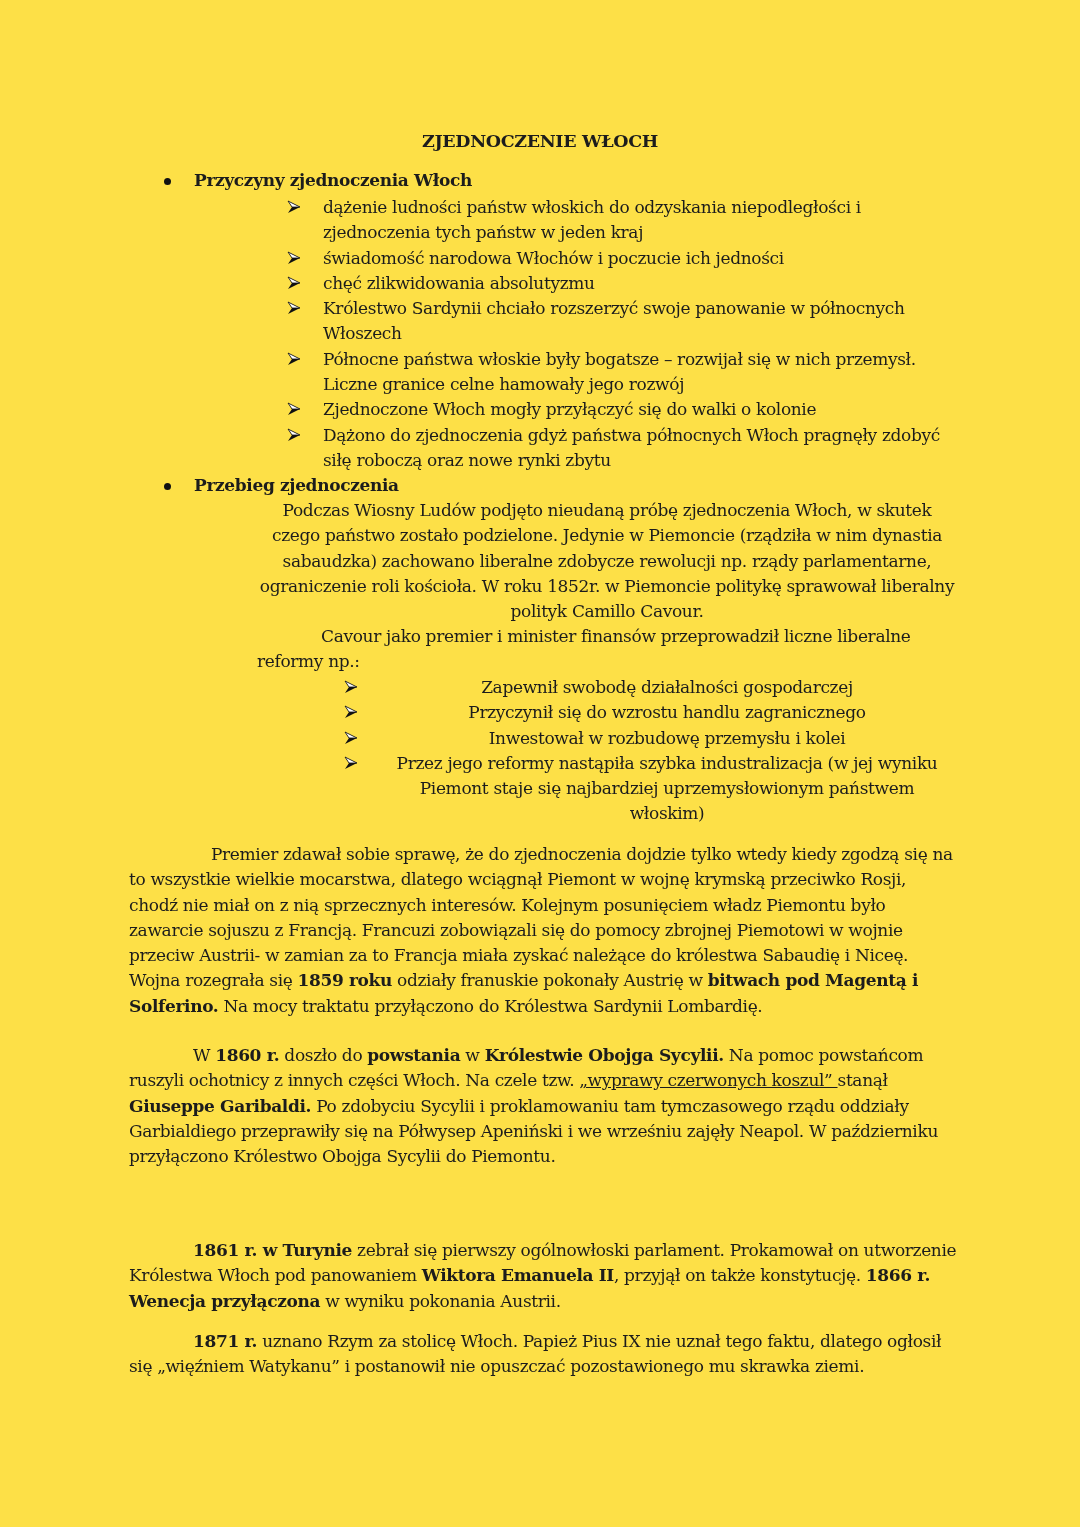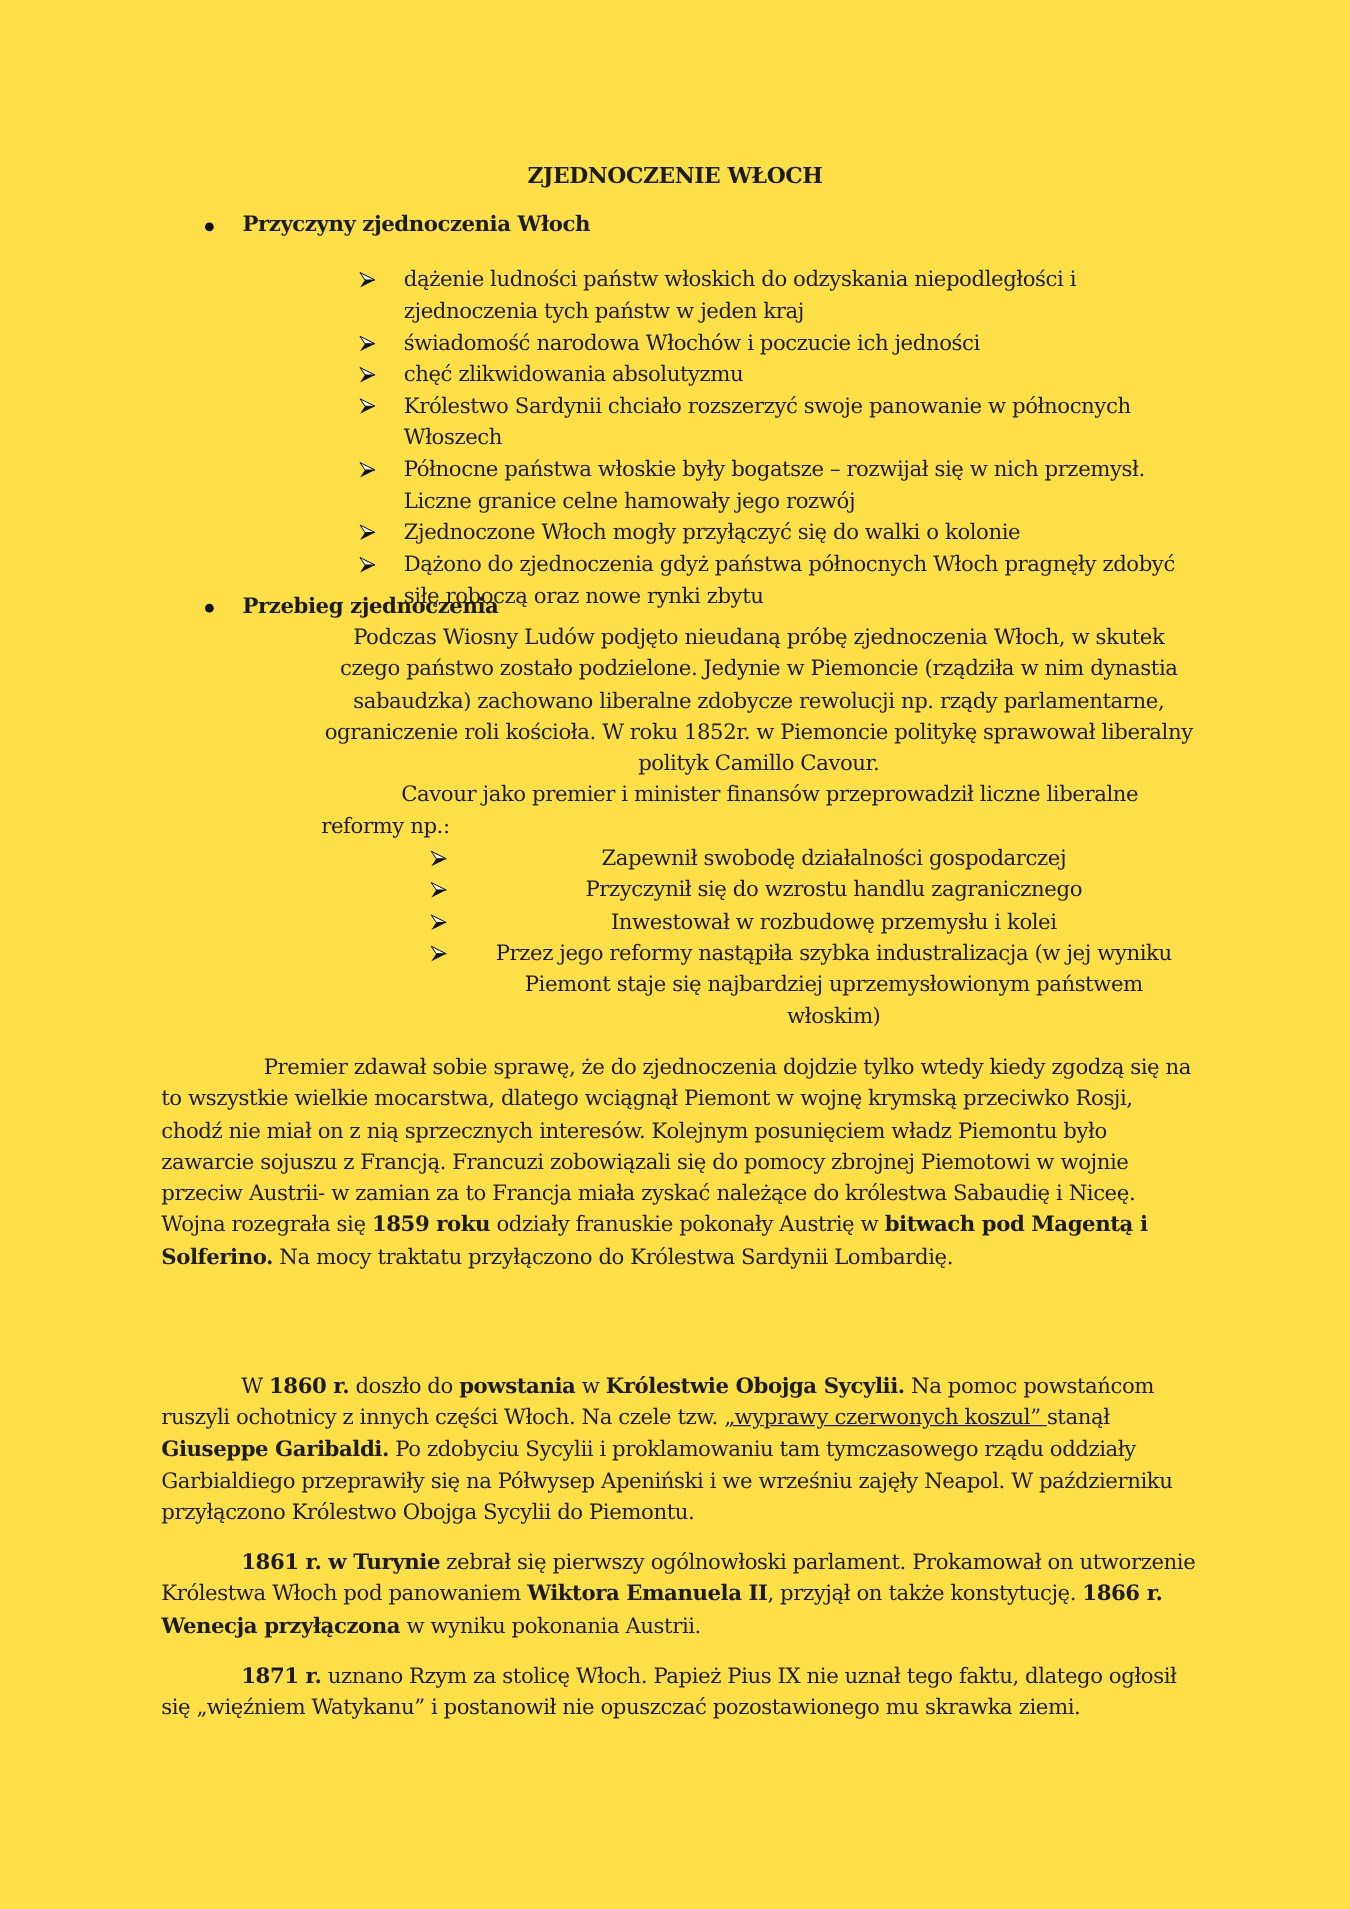--- a/index.html
+++ b/index.html
@@ -74,21 +74,21 @@
 </head>
 <body>
 
 <div class="page doc-text">
 
   <div class="title">ZJEDNOCZENIE WŁOCH</div>
 
   <div class="dot" style="left:164px; top:178px;"></div>
   <div class="section-head" style="left:194px; top:168px;">Przyczyny zjednoczenia Włoch</div>
 
-  <ul class="arrow-list" style="left:287px; top:212px; width:660px;">
+  <ul class="arrow-list" style="left:287px; top:195px; width:660px;">
     <li>
       <svg class="arrow-icon" viewBox="0 0 14 14">
           <path d="M1 1 L13 7 L1 13 L5 7 Z" fill="#111"></path>
           <path d="M1 1 L13 7 L5 7 Z" fill="#fff" stroke="#111" stroke-width="0.8"></path>
         </svg>
       <span>dążenie ludności państw włoskich do odzyskania niepodległości i zjednoczenia tych państw w jeden kraj</span>
     </li>
     <li>
       <svg class="arrow-icon" viewBox="0 0 14 14">
           <path d="M1 1 L13 7 L1 13 L5 7 Z" fill="#111"></path>
@@ -171,21 +171,21 @@
         </svg>
       <span>Przez jego reformy nastąpiła szybka industralizacja (w jej wyniku Piemont staje się najbardziej uprzemysłowionym państwem włoskim)</span>
     </li>
   </ul>
 
   <p class="para" style="left:129px; top:842px; width:830px; text-indent:82px;">
     <span>Premier zdawał sobie sprawę, że do zjednoczenia dojdzie tylko wtedy kiedy zgodzą się na to wszystkie wielkie mocarstwa, dlatego wciągnął Piemont w wojnę krymską przeciwko Rosji, chodź nie miał on z nią sprzecznych interesów. Kolejnym posunięciem władz Piemontu było zawarcie sojuszu z Francją. Francuzi zobowiązali się do pomocy zbrojnej Piemotowi w wojnie przeciw Austrii- w zamian za to Francja miała zyskać należące do królestwa Sabaudię i Niceę. Wojna rozegrała się </span><b>1859 roku</b><span> odziały franuskie pokonały Austrię w </span><b>bitwach pod Magentą i Solferino.</b><span> Na mocy traktatu przyłączono do Królestwa Sardynii Lombardię.</span>
   </p>
 
 
-  <p class="para" style="left:129px; top:1097px; width:830px; text-indent:64px;">
+  <p class="para" style="left:129px; top:1043px; width:830px; text-indent:64px;">
     <span>W </span><b>1860 r.</b><span>  doszło do </span><b>powstania</b><span> w </span><b>Królestwie Obojga Sycylii.</b><span> Na pomoc powstańcom ruszyli ochotnicy z innych części Włoch. Na czele tzw. </span><u>„wyprawy czerwonych koszul” </u><span>stanął </span><b>Giuseppe Garibaldi.</b><span> Po zdobyciu Sycylii i proklamowaniu tam tymczasowego rządu oddziały Garbialdiego przeprawiły się na Półwysep Apeniński i we wrześniu zajęły Neapol. W październiku przyłączono Królestwo Obojga Sycylii do Piemontu.</span>
   </p>
 
   <p class="para" style="left:129px; top:1238px; width:830px; text-indent:64px;">
     <b>1861 r. w Turynie</b><span> zebrał się pierwszy ogólnowłoski parlament. Prokamował on utworzenie Królestwa Włoch pod panowaniem </span><b>Wiktora Emanuela II</b><span>, przyjął on także konstytucję. </span><b>1866 r. Wenecja przyłączona</b><span> w wyniku pokonania Austrii.</span>
   </p>
 
   <p class="para" style="left:129px; top:1329px; width:830px; text-indent:64px;">
     <b>1871 r.</b><span> uznano Rzym za stolicę Włoch. Papież Pius IX nie uznał tego faktu, dlatego ogłosił się „więźniem Watykanu” i postanowił nie opuszczać pozostawionego mu skrawka ziemi.</span>
   </p>

